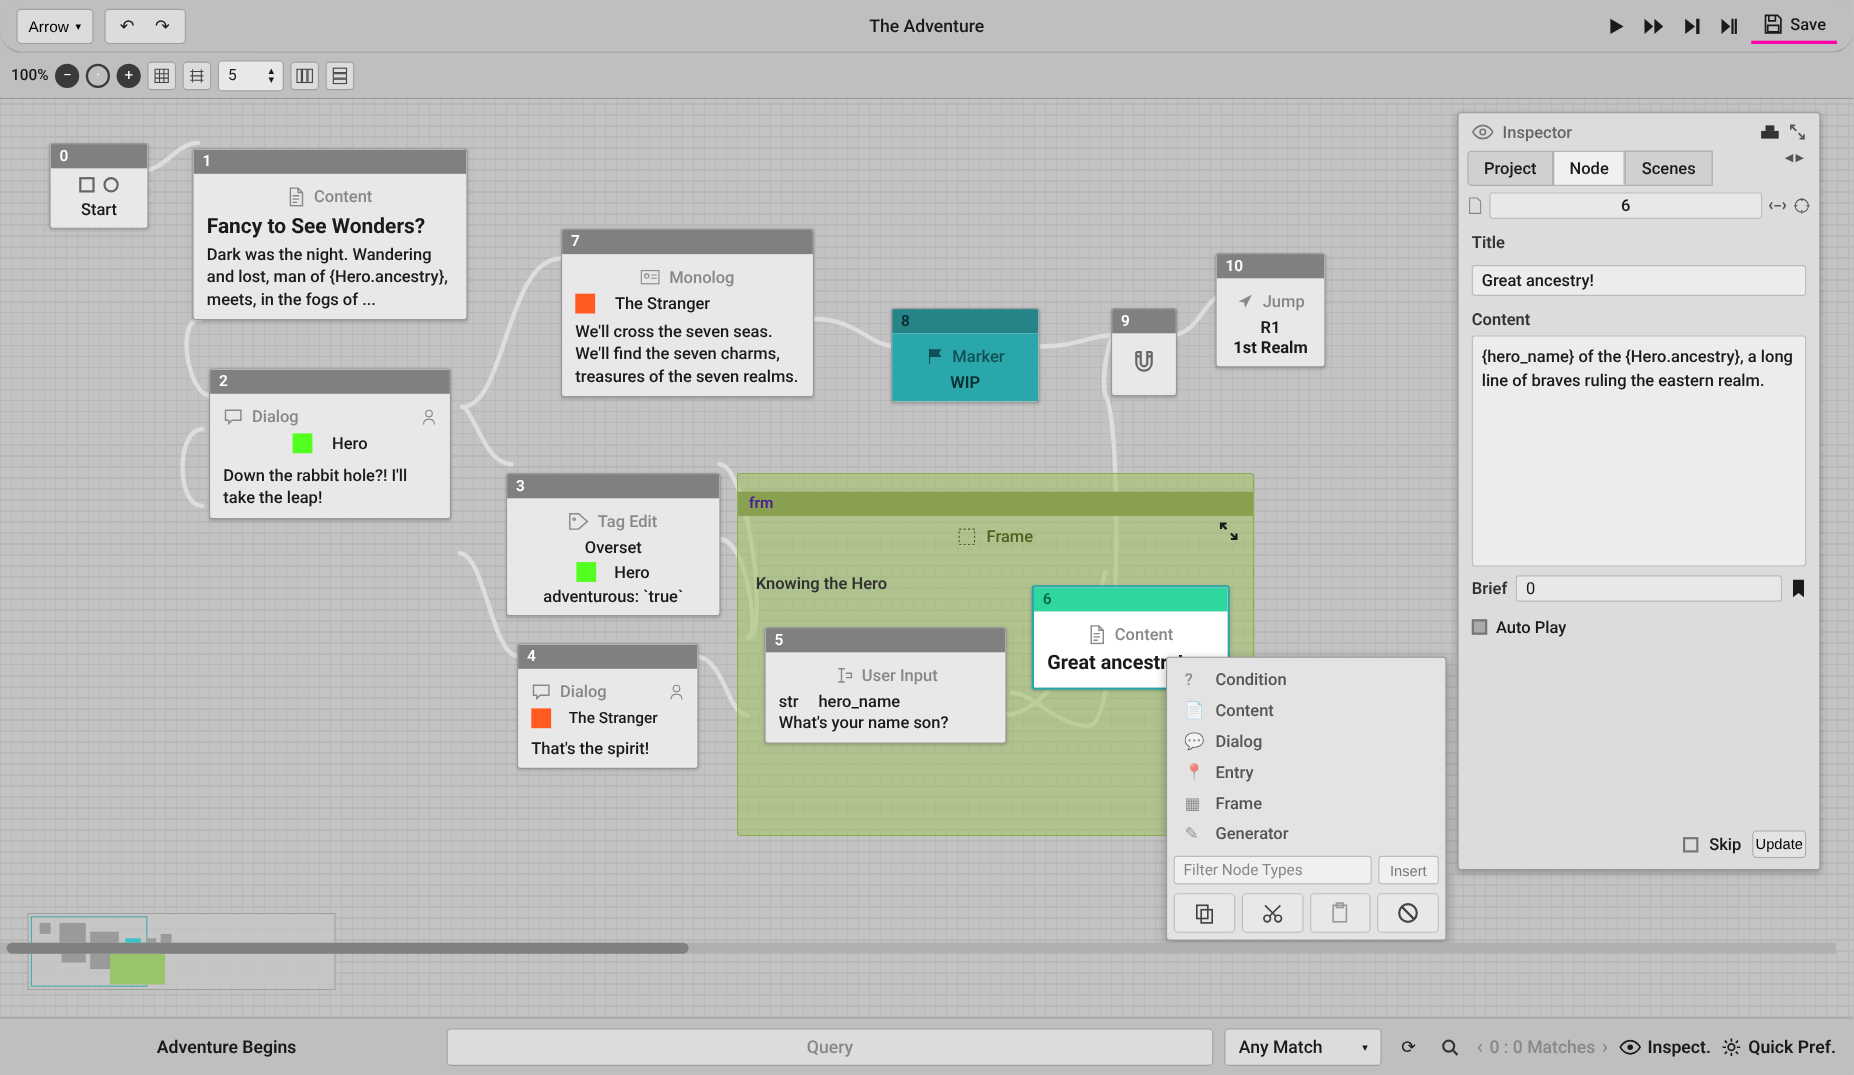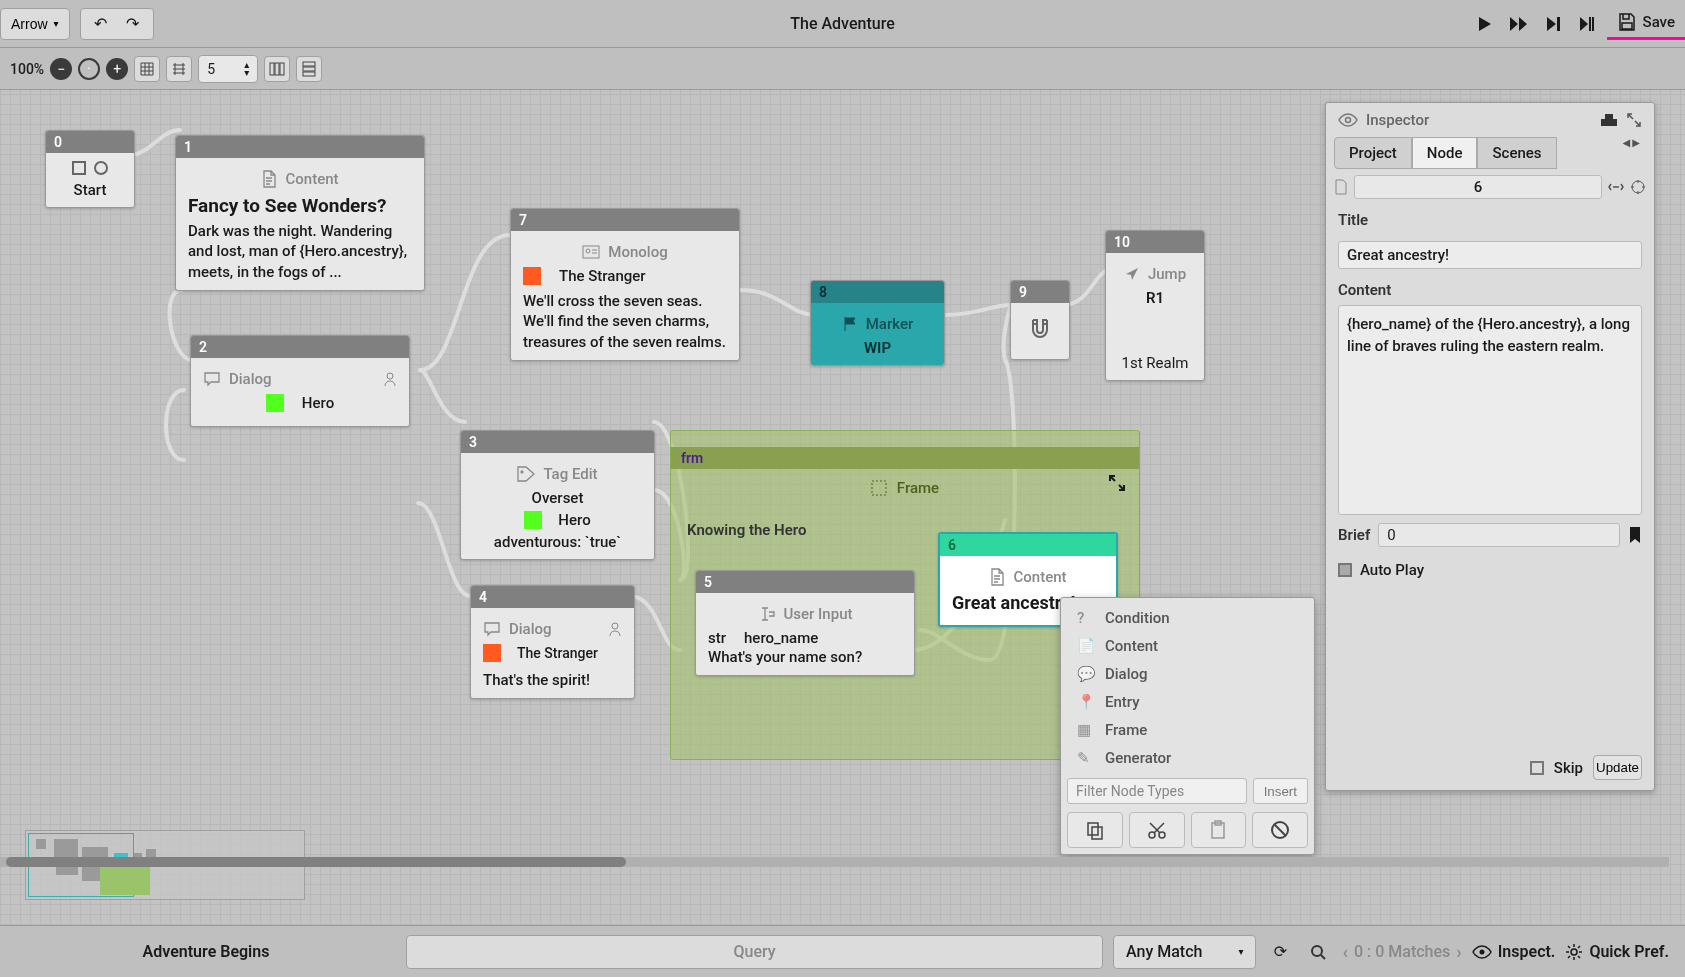--- a/index.html
+++ b/index.html
@@ -13,22 +13,23 @@
   color: #1a1a1a;
 }
 
 
 .toolbar {
   height: 48px;
   background: #bfbfbf;
   border-bottom: 1px solid #9a9a9a;
   display: flex;
   align-items: center;
-  padding: 0 0;
+  padding: 0 15px;
   position: relative;
+  border-radius: 20px;
 }
 .tb-btn {
   background: #dcdcdc;
   border: 1px solid #a0a0a0;
   border-radius: 4px;
   padding: 4px 10px;
   font-size: 14px;
   font-weight: 500;
   cursor: pointer;
   height: 32px;
@@ -400,20 +401,21 @@
           <span>Dialog</span>
           <svg width="14" height="16" viewBox="0 0 14 16" style="margin-left:auto;">
               <circle cx="7" cy="5" r="3" fill="none" stroke="#888"></circle>
               <path d="M2 15c0-3 2-5 5-5s5 2 5 5" fill="none" stroke="#888"></path>
             </svg>
         </div>
         <div style="display:flex;align-items:center;justify-content:center;gap:10px;margin:6px 0;">
           <span class="color-sq" style="background:#53ff1f;"></span>
           <span style="font-weight:500;">Hero</span>
         </div>
+        <div class="node-text" style="margin-top:10px;">Down the rabbit hole?! I'll take the leap!</div>
       </div>
     </div>
 
     <div class="node" style="left:510px;top:118px;width:230px;">
       <div class="node-head">7</div>
       <div class="node-body">
         <div class="node-type-row">
           <svg width="18" height="14" viewBox="0 0 18 14">
               <rect x="1" y="1" width="16" height="12" fill="none" stroke="#888"></rect>
               <circle cx="6" cy="6" r="2" fill="none" stroke="#888"></circle>
@@ -523,21 +525,21 @@
     <div class="node" style="left:1105px;top:140px;width:100px;">
       <div class="node-head">10</div>
       <div class="node-body" style="text-align:center;">
         <div class="node-type-row">
           <svg width="16" height="16" viewBox="0 0 16 16">
               <path d="M2 8 L14 2 L8 14 L7 9 Z" fill="#888"></path>
             </svg>
           <span>Jump</span>
         </div>
         <div style="font-weight:600;">R1</div>
-        <div style="font-weight:400;margin-top:47px;">1st Realm</div>
+        <div style="font-weight:700;">1st Realm</div>
       </div>
     </div>
 
     <div class="minimap">
       <div style="position:absolute;left:2px;top:2px;bottom:2px;right:170px;border:1px solid #4aa;"></div>
       <div class="mm-box" style="left:10px;top:8px;width:10px;height:10px;"></div>
       <div class="mm-box" style="left:28px;top:8px;width:24px;height:18px;"></div>
       <div class="mm-box" style="left:30px;top:30px;width:22px;height:14px;"></div>
       <div class="mm-box" style="left:56px;top:16px;width:26px;height:18px;"></div>
       <div class="mm-box" style="left:56px;top:36px;width:20px;height:14px;"></div>

